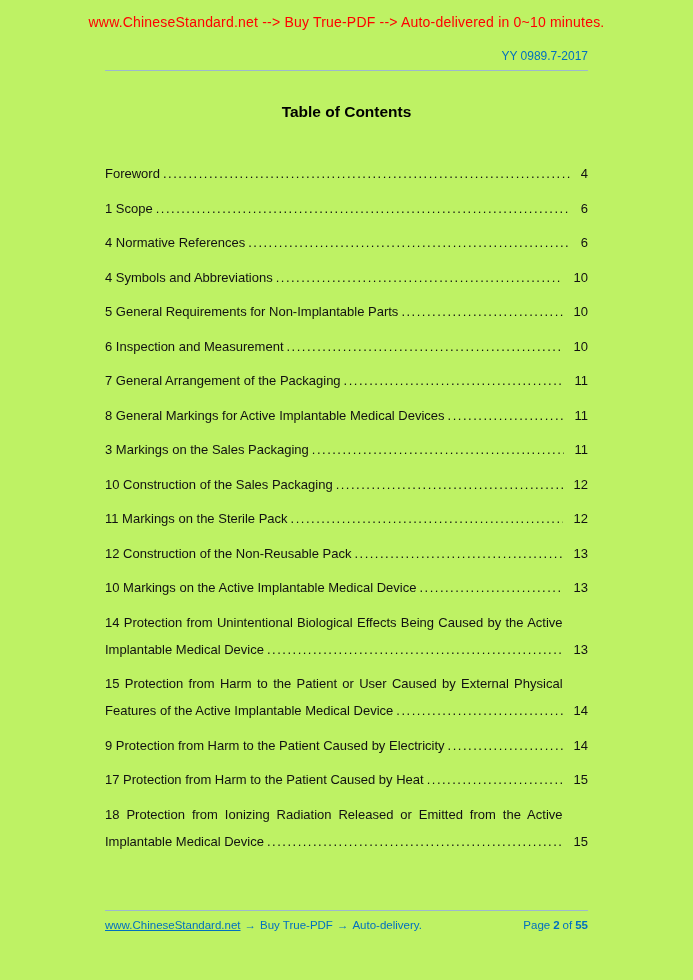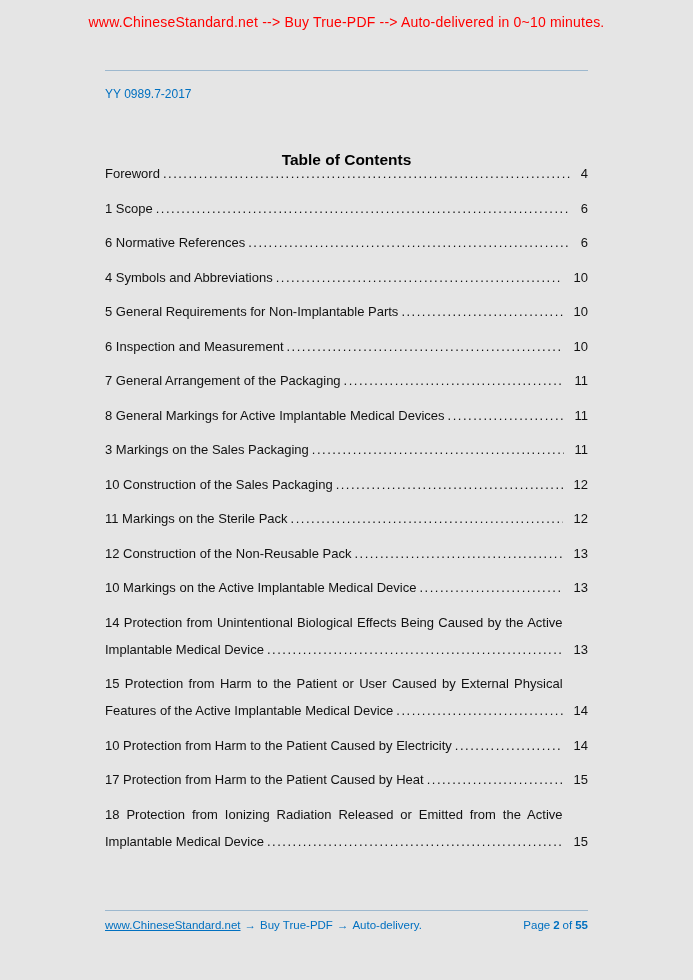--- a/index.html
+++ b/index.html
@@ -4,21 +4,21 @@
 <style>
   html, body {
     margin: 0;
     padding: 0;
     background: #ffffff;
   }
   .page {
     position: relative;
     width: 693px;
     height: 980px;
-    background: #e5e5e5;
+    background: #bef264;
     font-family: "Liberation Sans", sans-serif;
     color: #111111;
     overflow: hidden;
     margin: 0 auto;
   }
   
   .banner {
     position: absolute;
     top: 14px;
     left: 40px;
@@ -26,44 +26,42 @@
     text-align: center;
     font-size: 14px;
     color: #ff0000;
     letter-spacing: 0.2px;
   }
   .standard-code {
     position: absolute;
     top: 49px;
     left: 105px;
     right: 105px;
-    text-align: left;
+    text-align: right;
     font-size: 12px;
     color: #0070c0;
-    margin-top: 38px;
   }
   .rule {
     position: absolute;
     left: 105px;
     right: 105px;
     border-top: 1px solid #9db8ce;
     height: 0;
   }
   .rule-top { top: 70px; }
   
   .doc-title {
     position: absolute;
     top: 103px;
     left: 105px;
     right: 105px;
     text-align: center;
     font-size: 15.5px;
     font-weight: bold;
     color: #000000;
-    margin-top: 48px;
   }
   
   .toc {
     position: absolute;
     top: 160px;
     left: 105px;
     right: 105px;
   }
   .toc-entry {
     display: grid;
@@ -137,21 +135,21 @@
     <span class="toc-label">Foreword</span>
     <span class="toc-page">4</span>
   </div>
 
   <div class="toc-entry">
     <span class="toc-label">1 Scope</span>
     <span class="toc-page">6</span>
   </div>
 
   <div class="toc-entry">
-    <span class="toc-label">6 Normative References</span>
+    <span class="toc-label">4 Normative References</span>
     <span class="toc-page">6</span>
   </div>
 
 
   <div class="toc-entry">
     <span class="toc-label">4 Symbols and Abbreviations</span>
     <span class="toc-page">10</span>
   </div>
 
   <div class="toc-entry">
@@ -203,21 +201,21 @@
     <span class="toc-label">14 Protection from Unintentional Biological Effects Being Caused by the Active Implantable Medical Device</span>
     <span class="toc-page">13</span>
   </div>
 
   <div class="toc-entry">
     <span class="toc-label">15 Protection from Harm to the Patient or User Caused by External Physical Features of the Active Implantable Medical Device</span>
     <span class="toc-page">14</span>
   </div>
 
   <div class="toc-entry">
-    <span class="toc-label">10 Protection from Harm to the Patient Caused by Electricity</span>
+    <span class="toc-label">9 Protection from Harm to the Patient Caused by Electricity</span>
     <span class="toc-page">14</span>
   </div>
 
   <div class="toc-entry">
     <span class="toc-label">17 Protection from Harm to the Patient Caused by Heat</span>
     <span class="toc-page">15</span>
   </div>
 
   <div class="toc-entry">
     <span class="toc-label">18 Protection from Ionizing Radiation Released or Emitted from the Active Implantable Medical Device</span>

